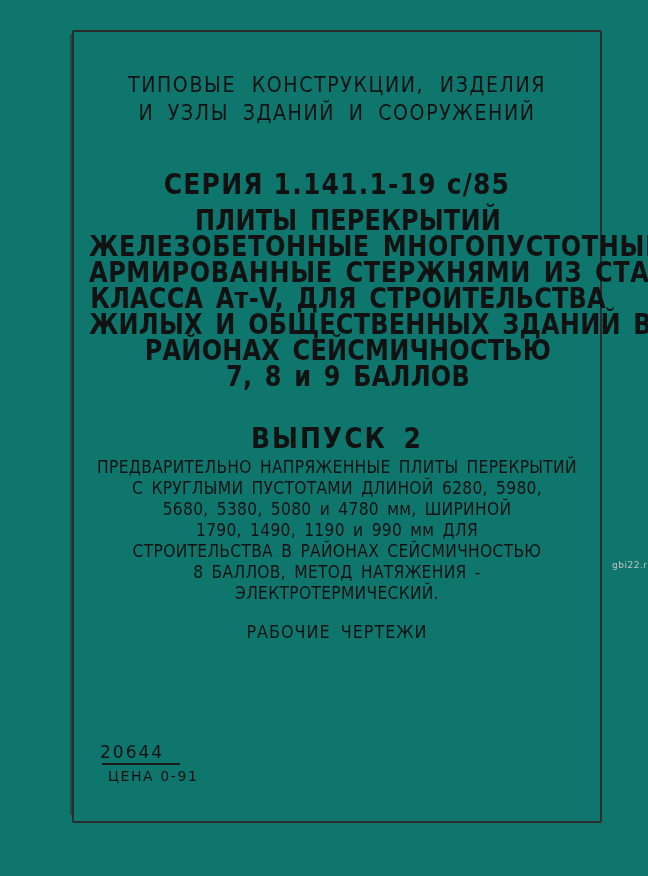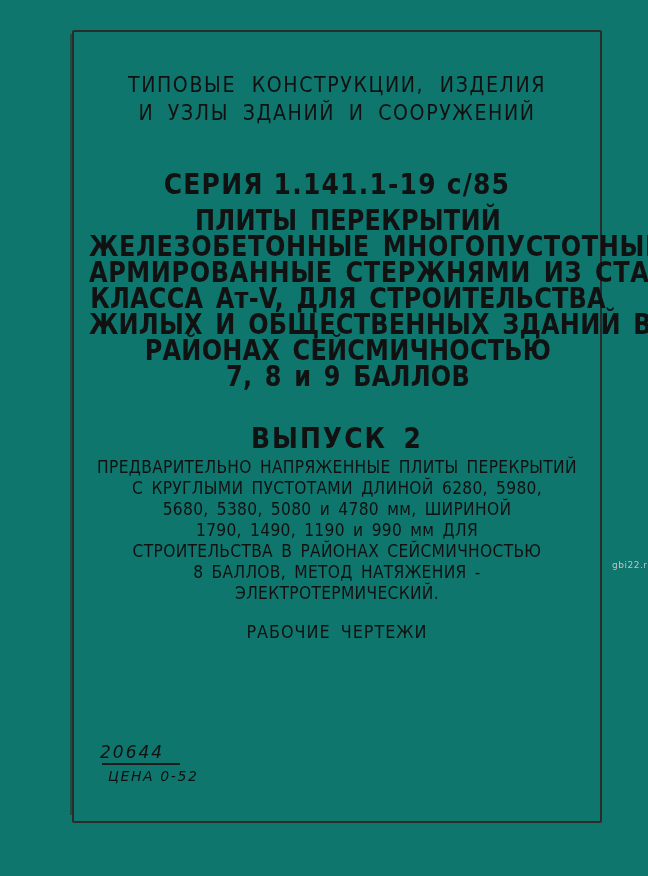--- a/index.html
+++ b/index.html
@@ -133,21 +133,20 @@
     transform-origin: center top;
   }
 
   
   #stamp {
     position: absolute;
     left: 100px;
     top: 742px;
     text-align: left;
     color: #111;
-    font-style: italic;
   }
   #stamp .code {
     font-size: 17px;
     letter-spacing: 2px;
     font-family: "DejaVu Sans", sans-serif;
     padding-bottom: 1px;
   }
   #stamp .rule {
     width: 78px;
     height: 2px;
@@ -205,18 +204,18 @@
     <div class="dline">СТРОИТЕЛЬСТВА В РАЙОНАХ СЕЙСМИЧНОСТЬЮ</div>
     <div class="dline">8 БАЛЛОВ,  МЕТОД  НАТЯЖЕНИЯ -</div>
     <div class="dline">ЭЛЕКТРОТЕРМИЧЕСКИЙ.</div>
   </div>
 
   <div class="block" id="working-drawings">РАБОЧИЕ ЧЕРТЕЖИ</div>
 
   <div id="stamp">
     <div class="code">20644</div>
     <div class="rule"></div>
-    <div class="price">ЦЕНА 0-52</div>
+    <div class="price">ЦЕНА 0-91</div>
   </div>
 
   <div id="watermark">gbi22.ru</div>
 
 </div>
 
 </body></html>

